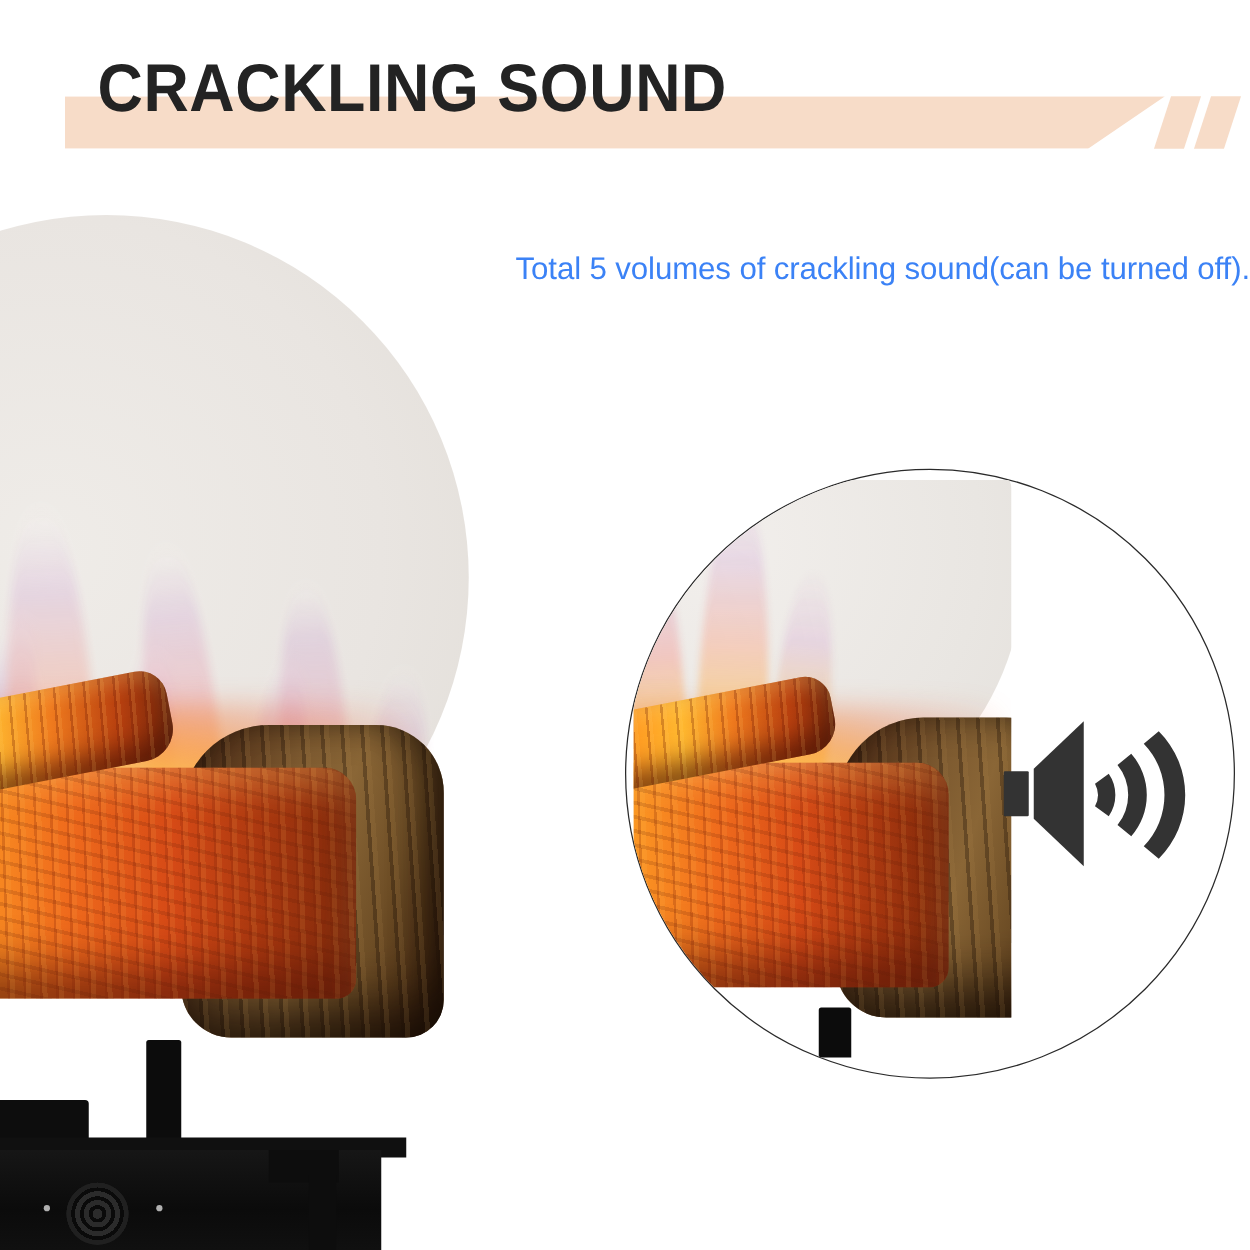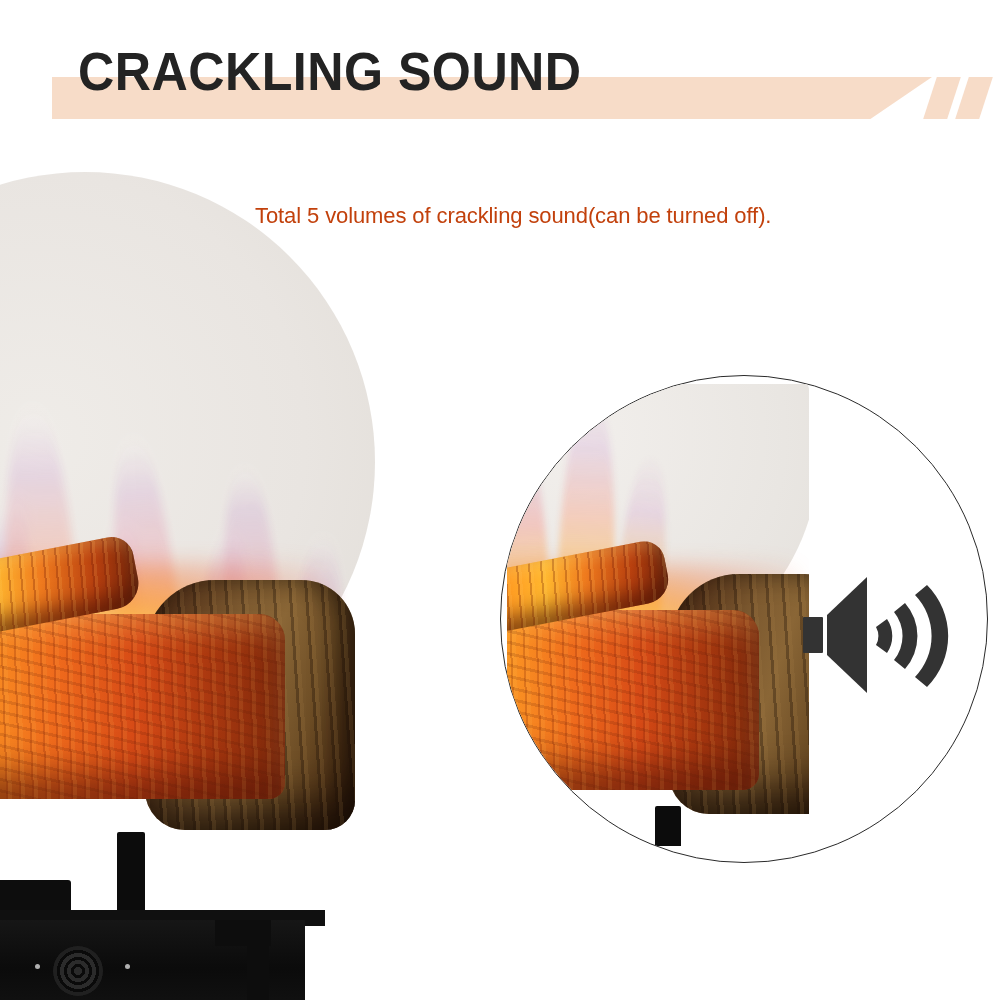--- a/index.html
+++ b/index.html
@@ -57,23 +57,24 @@
     white-space: nowrap;
     transform: scaleX(0.93);
     transform-origin: left top;
   }
 
   
   .copy {
     position: absolute;
     left: 255px; top: 190px;
     width: 745px;
-    font-size: 22px;
+    text-align: right;
+    font-size: 25px;
     line-height: 51px;
-    color: #c2410c;
+    color: #3b82f6;
     letter-spacing: -0.1px;
     white-space: nowrap;
   }
   .copy .line { display: block; }
 
   
   .hero {
     position: absolute;
     left: -205px; top: 172px;
     width: 620px; height: 780px;

